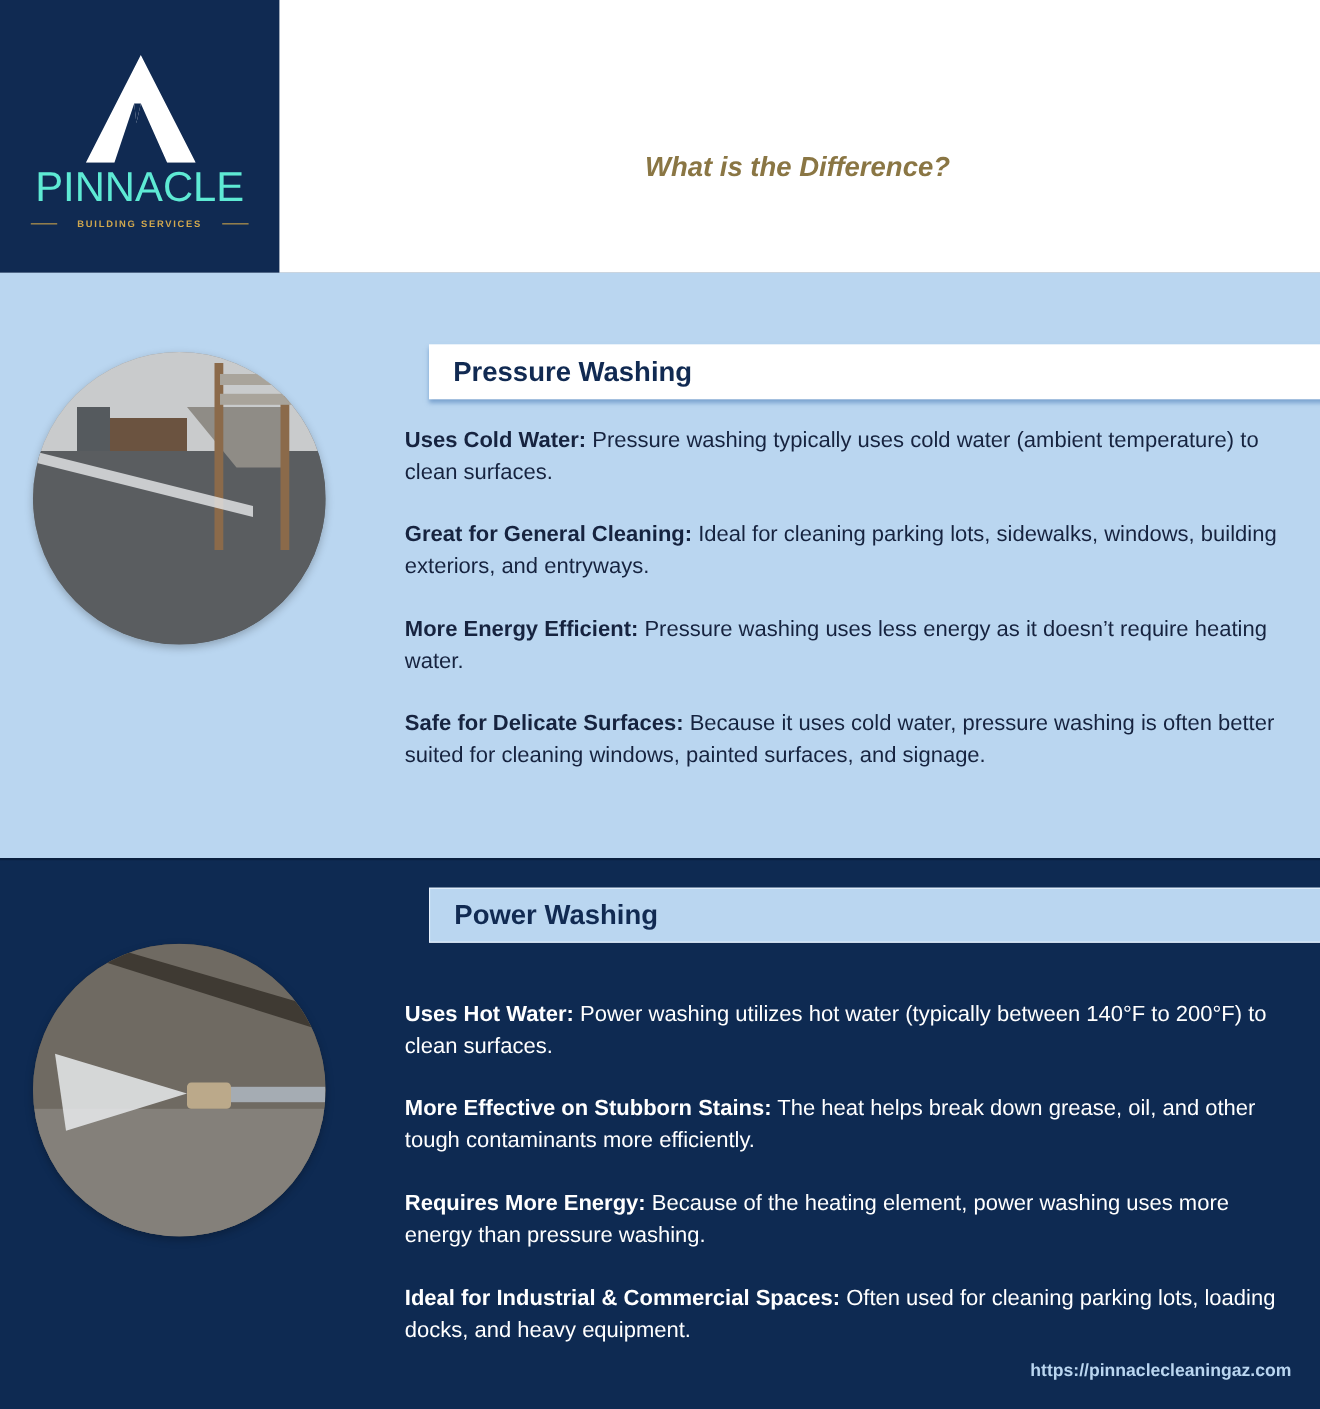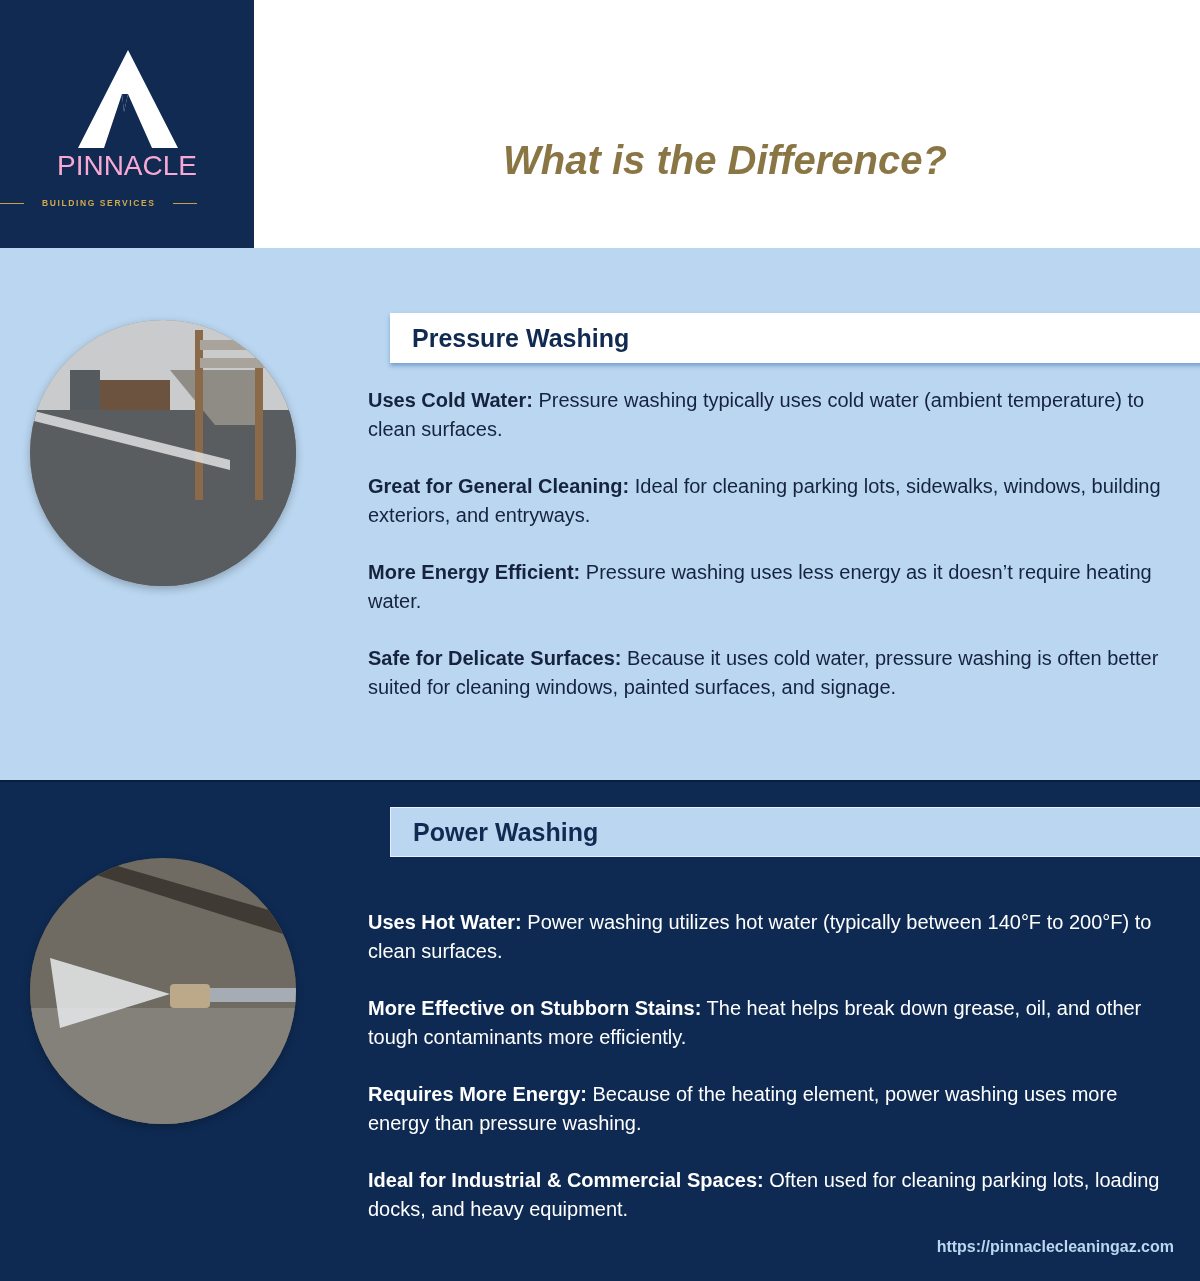--- a/index.html
+++ b/index.html
@@ -3,26 +3,26 @@
   <meta charset="utf-8">
   <style>
     * { box-sizing: border-box; margin: 0; padding: 0; }
     html, body { width: 1200px; height: 1281px; overflow: hidden; }
     body { font-family: "Liberation Sans", "DejaVu Sans", sans-serif; background: #0e2a52; position: relative; }
 
     
     .header { position: absolute; left: 0; top: 0; width: 1200px; height: 248px; background: #ffffff; }
     .logo-box { position: absolute; left: 0; top: 0; width: 254px; height: 248px; background: #102a52; }
     .logo-mark { position: absolute; left: 78px; top: 50px; width: 100px; height: 98px; }
-    .logo-name { position: absolute; left: 0; top: 150px; width: 254px; text-align: center; color: #f9a8d4; font-size: 28px; letter-spacing: 0px; font-family: "Liberation Sans", sans-serif; font-weight: normal; }
-    .logo-sub { position: absolute; left: 0; top: 198px; width: 254px; display: flex; align-items: center; gap: 18px; }
+    .logo-name { position: absolute; left: 0; top: 150px; width: 254px; text-align: center; color: #5eead4; font-size: 38px; letter-spacing: 0px; font-family: "Liberation Sans", sans-serif; font-weight: normal; }
+    .logo-sub { position: absolute; left: 0; top: 198px; width: 254px; display: flex; align-items: center; justify-content: center; gap: 18px; }
     .logo-sub .line { width: 24px; height: 1px; background: #c9a14a; }
     .logo-sub span.txt { color: #d1a84e; font-size: 8.5px; letter-spacing: 1.6px; font-weight: bold; }
     .title-main { position: absolute; left: 280px; top: 70px; width: 890px; text-align: center; color: #112a52; font-size: 40px; font-weight: bold; }
-    .title-sub { position: absolute; left: 280px; top: 138px; width: 890px; text-align: center; color: #8a7644; font-size: 40px; font-weight: bold; font-style: italic; }
+    .title-sub { position: absolute; left: 280px; top: 138px; width: 890px; text-align: center; color: #8a7644; font-size: 25px; font-weight: bold; font-style: italic; }
 
     
     .light { position: absolute; left: 0; top: 248px; width: 1200px; height: 532px; background: #bad6f0; }
     .dark { position: absolute; left: 0; top: 780px; width: 1200px; height: 501px; background: #0e2a52; border-top: 2px solid #0a1f3e; }
 
     .circle { position: absolute; border-radius: 50%; overflow: hidden; box-shadow: 0 3px 8px rgba(0,0,0,0.25); }
     .circle.c1 { left: 30px; top: 320px; width: 266px; height: 266px; background: radial-gradient(circle at 40% 35%, #b7b9ba 0%, #8a8c8e 40%, #4e5154 75%, #34373a 100%); }
     .circle.c2 { left: 30px; top: 858px; width: 266px; height: 266px; background: radial-gradient(circle at 50% 65%, #8f8c86 0%, #6e6a63 45%, #4c4740 80%, #3a3630 100%); }
 
     .sec-head { position: absolute; left: 346px; width: 854px; height: 50px; padding-left: 22px; font-size: 25px; font-weight: bold; display: flex; align-items: center; color: #112a52; margin-left: 44px; }

